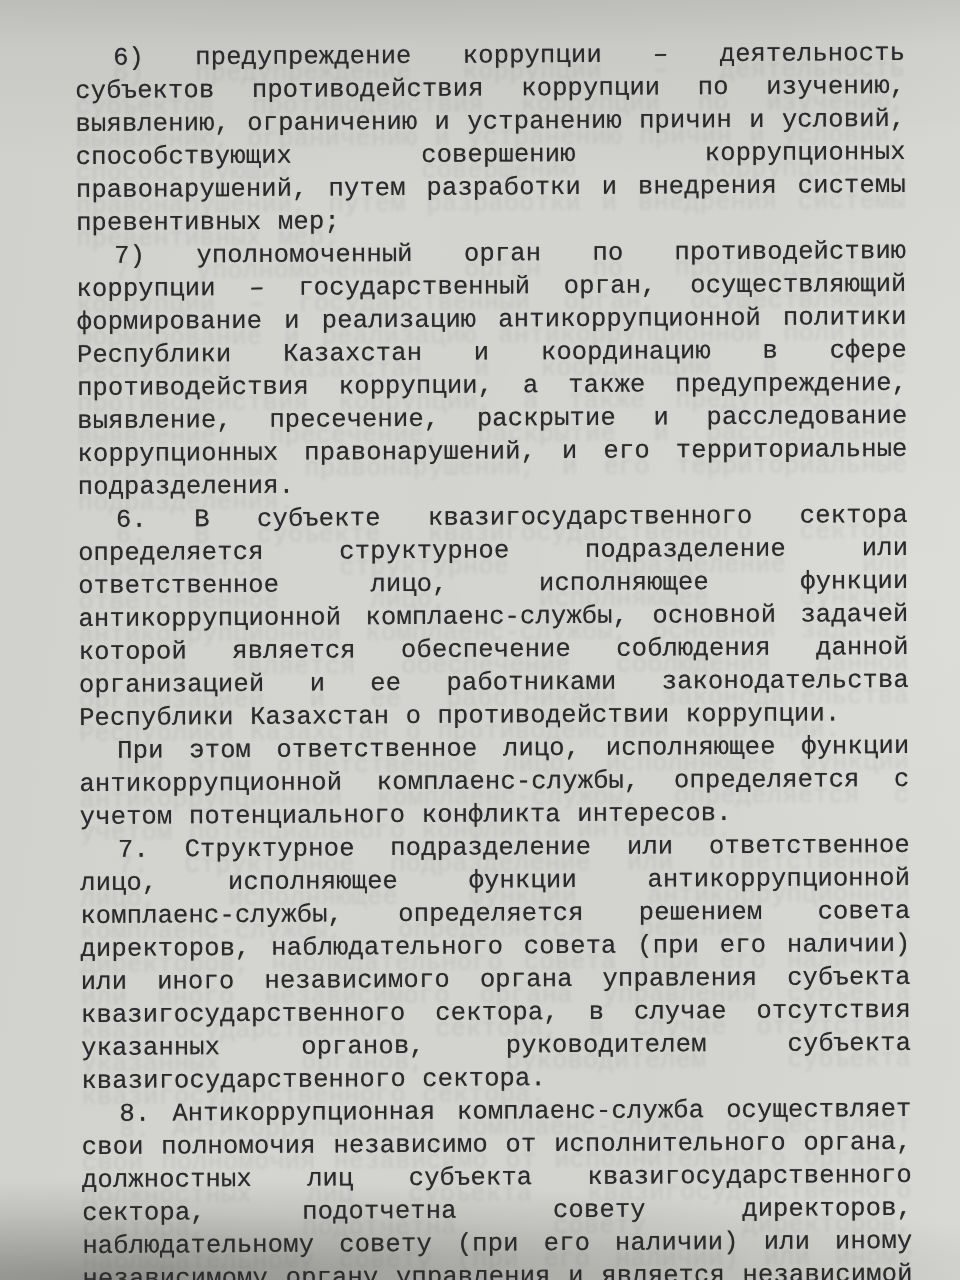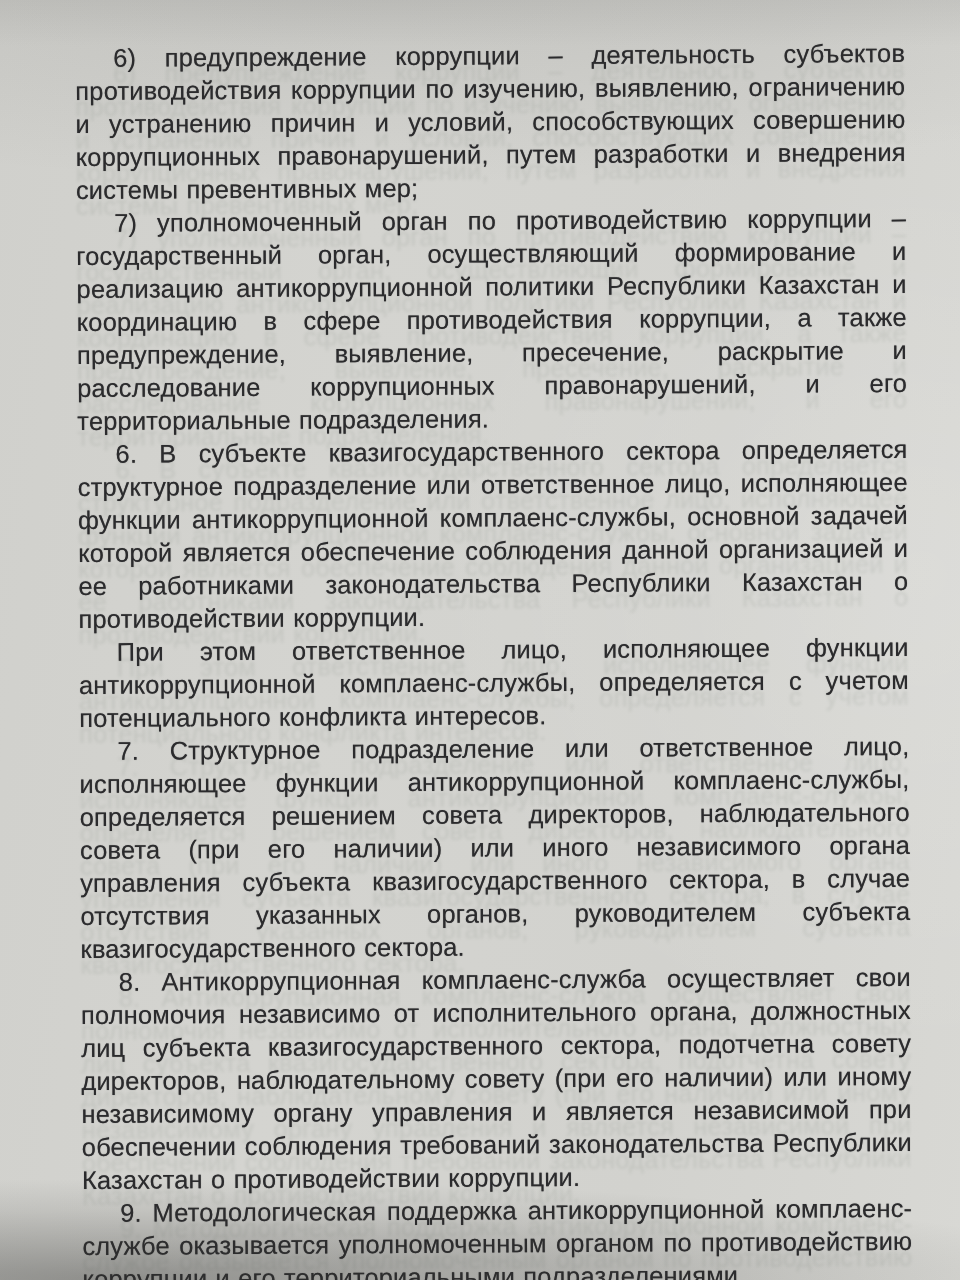--- a/index.html
+++ b/index.html
@@ -10,21 +10,21 @@
   .photo {
     position: relative;
     width: 960px;
     height: 1280px;
     overflow: hidden;
     background:
       radial-gradient(75% 55% at 96% 45%, rgba(255,255,255,0.14), rgba(255,255,255,0) 70%),
       radial-gradient(120% 18% at 40% 0%, rgba(70,70,68,0.10), rgba(70,70,68,0) 80%),
       linear-gradient(97deg, #d0d0cc 0%, #d4d4d0 35%, #d2d2ce 70%, #d8d8d4 100%),
       #d2d2ce;
-    font-family: Liberation Sans, sans-serif;
+    font-family: Liberation Mono, monospace;
   }
   
   .bottom-shade {
     position: absolute;
     left: 0; right: 0; bottom: 0;
     height: 110px;
     background: radial-gradient(130% 115% at 12% 100%, rgba(48,48,46,0.42), rgba(48,48,46,0.10) 55%, rgba(48,48,46,0) 80%);
     pointer-events: none;
   }
   .top-shade {

